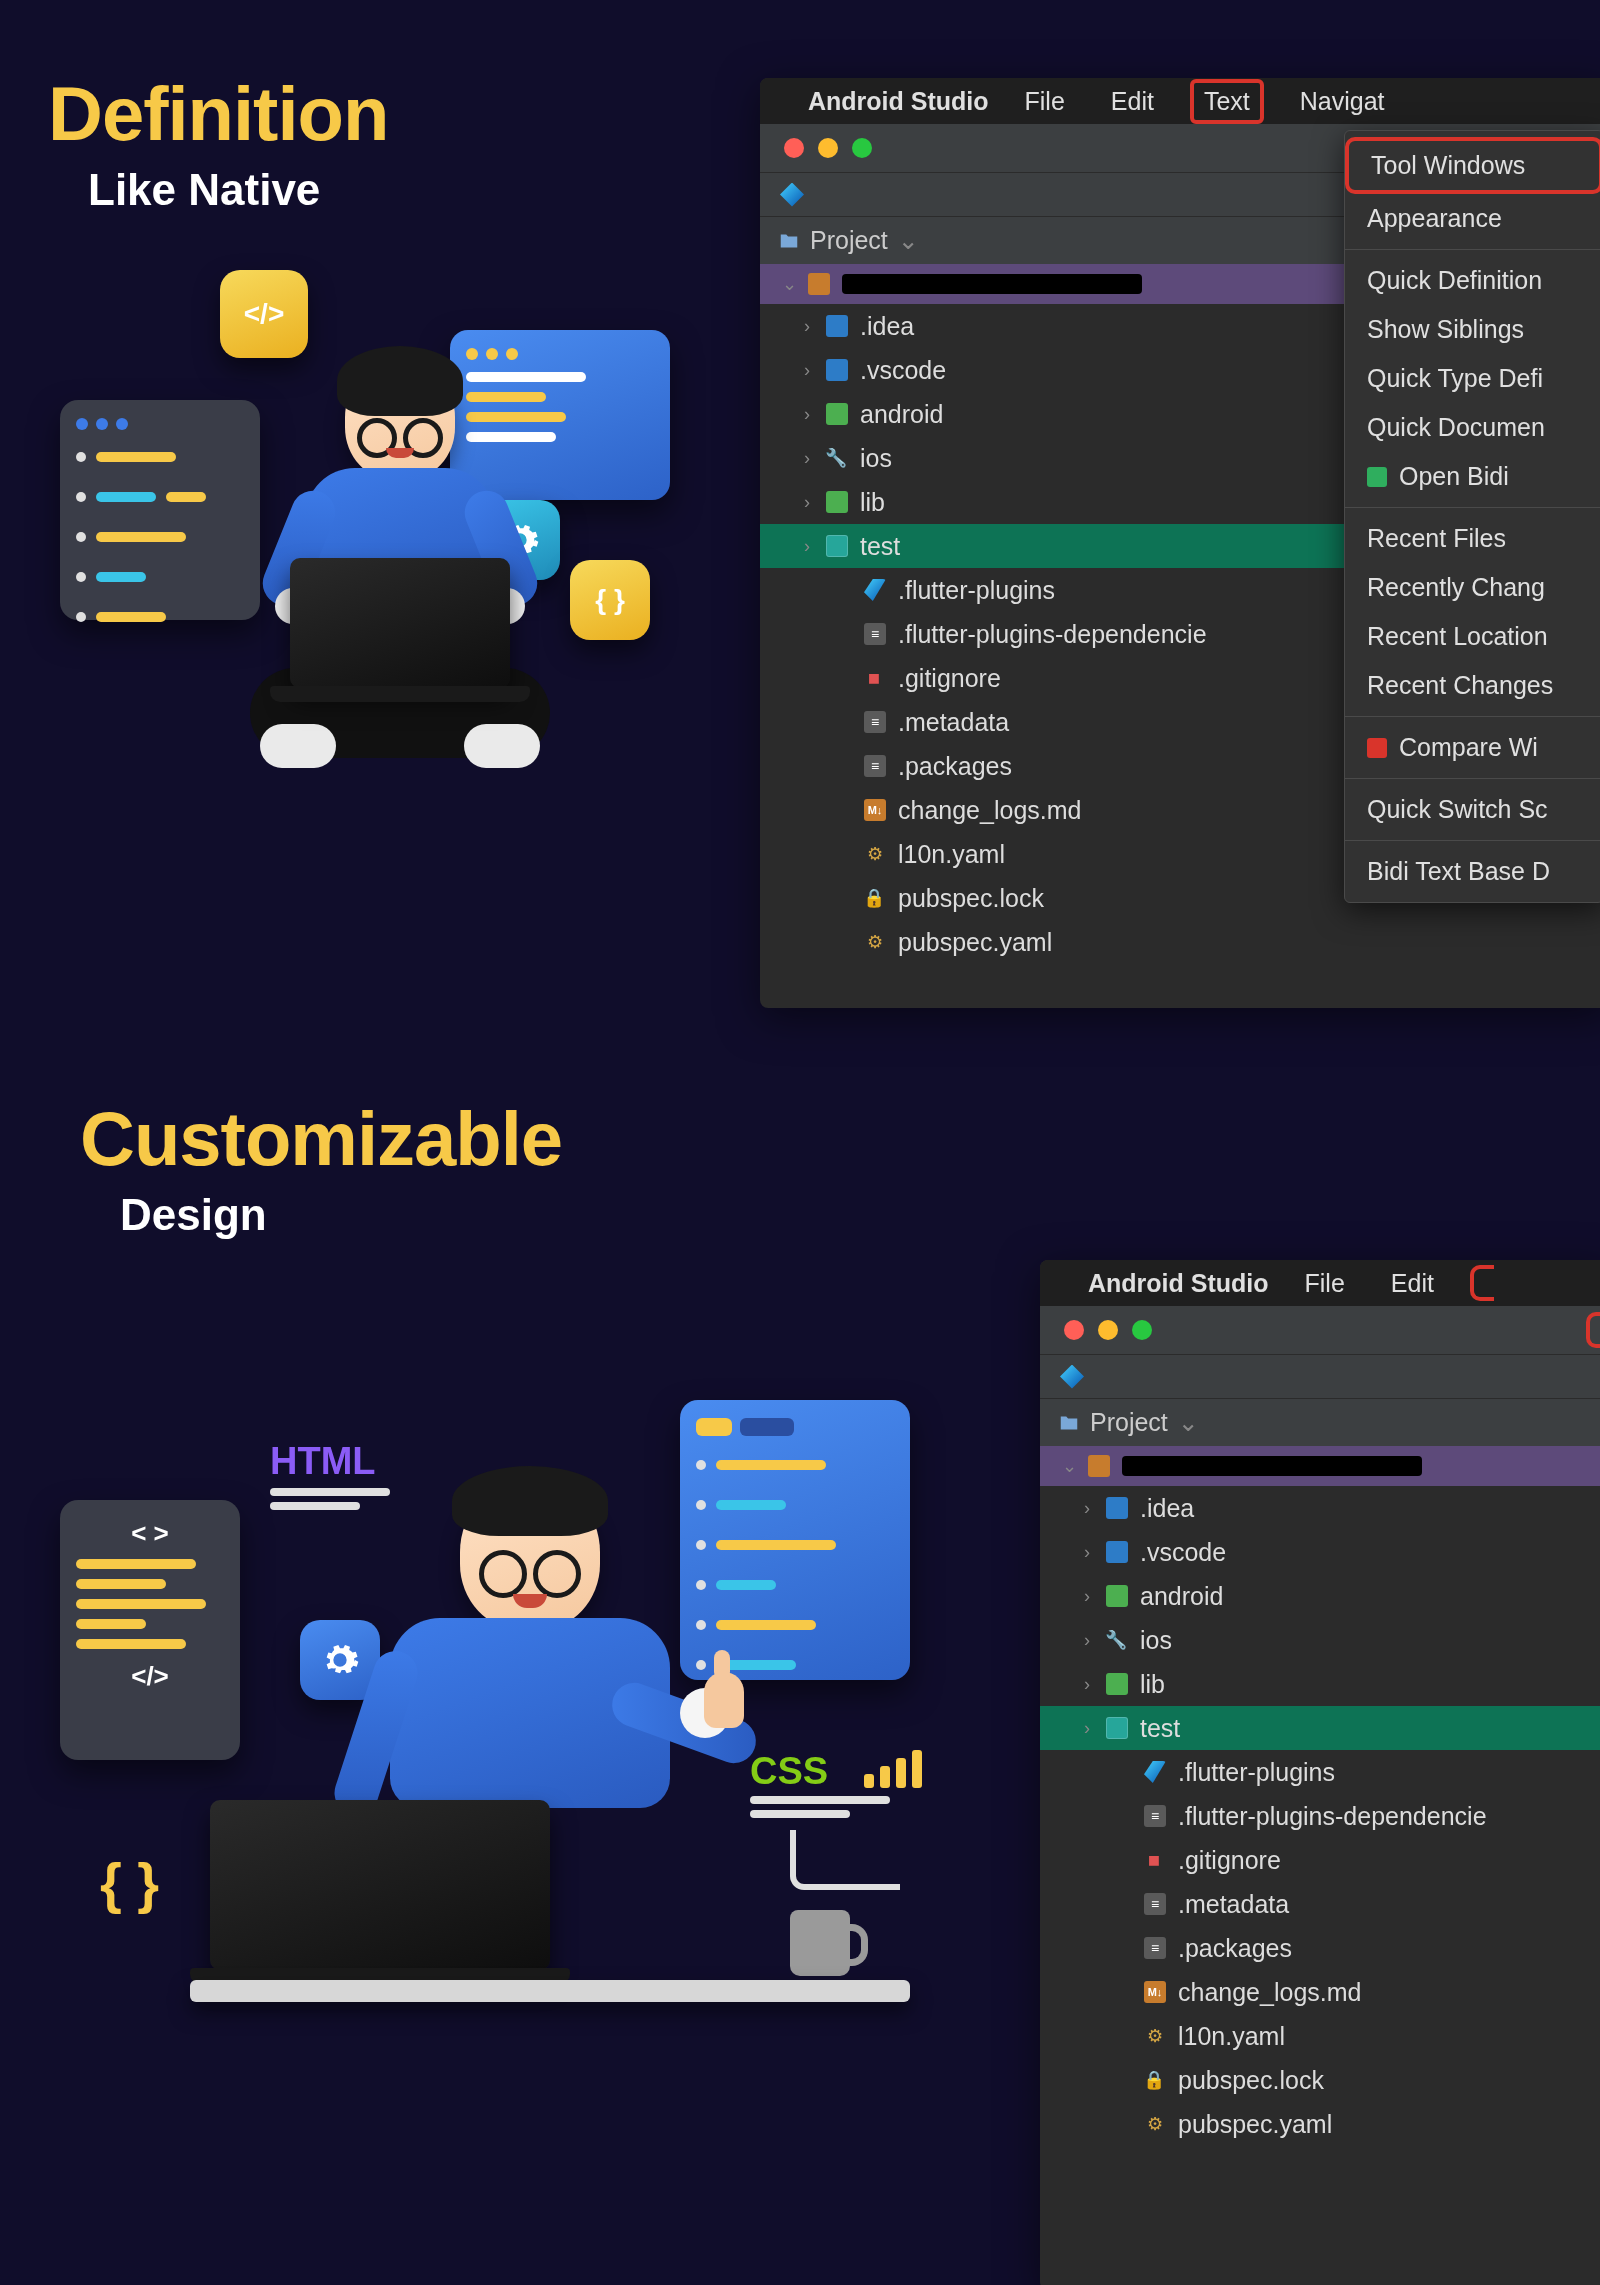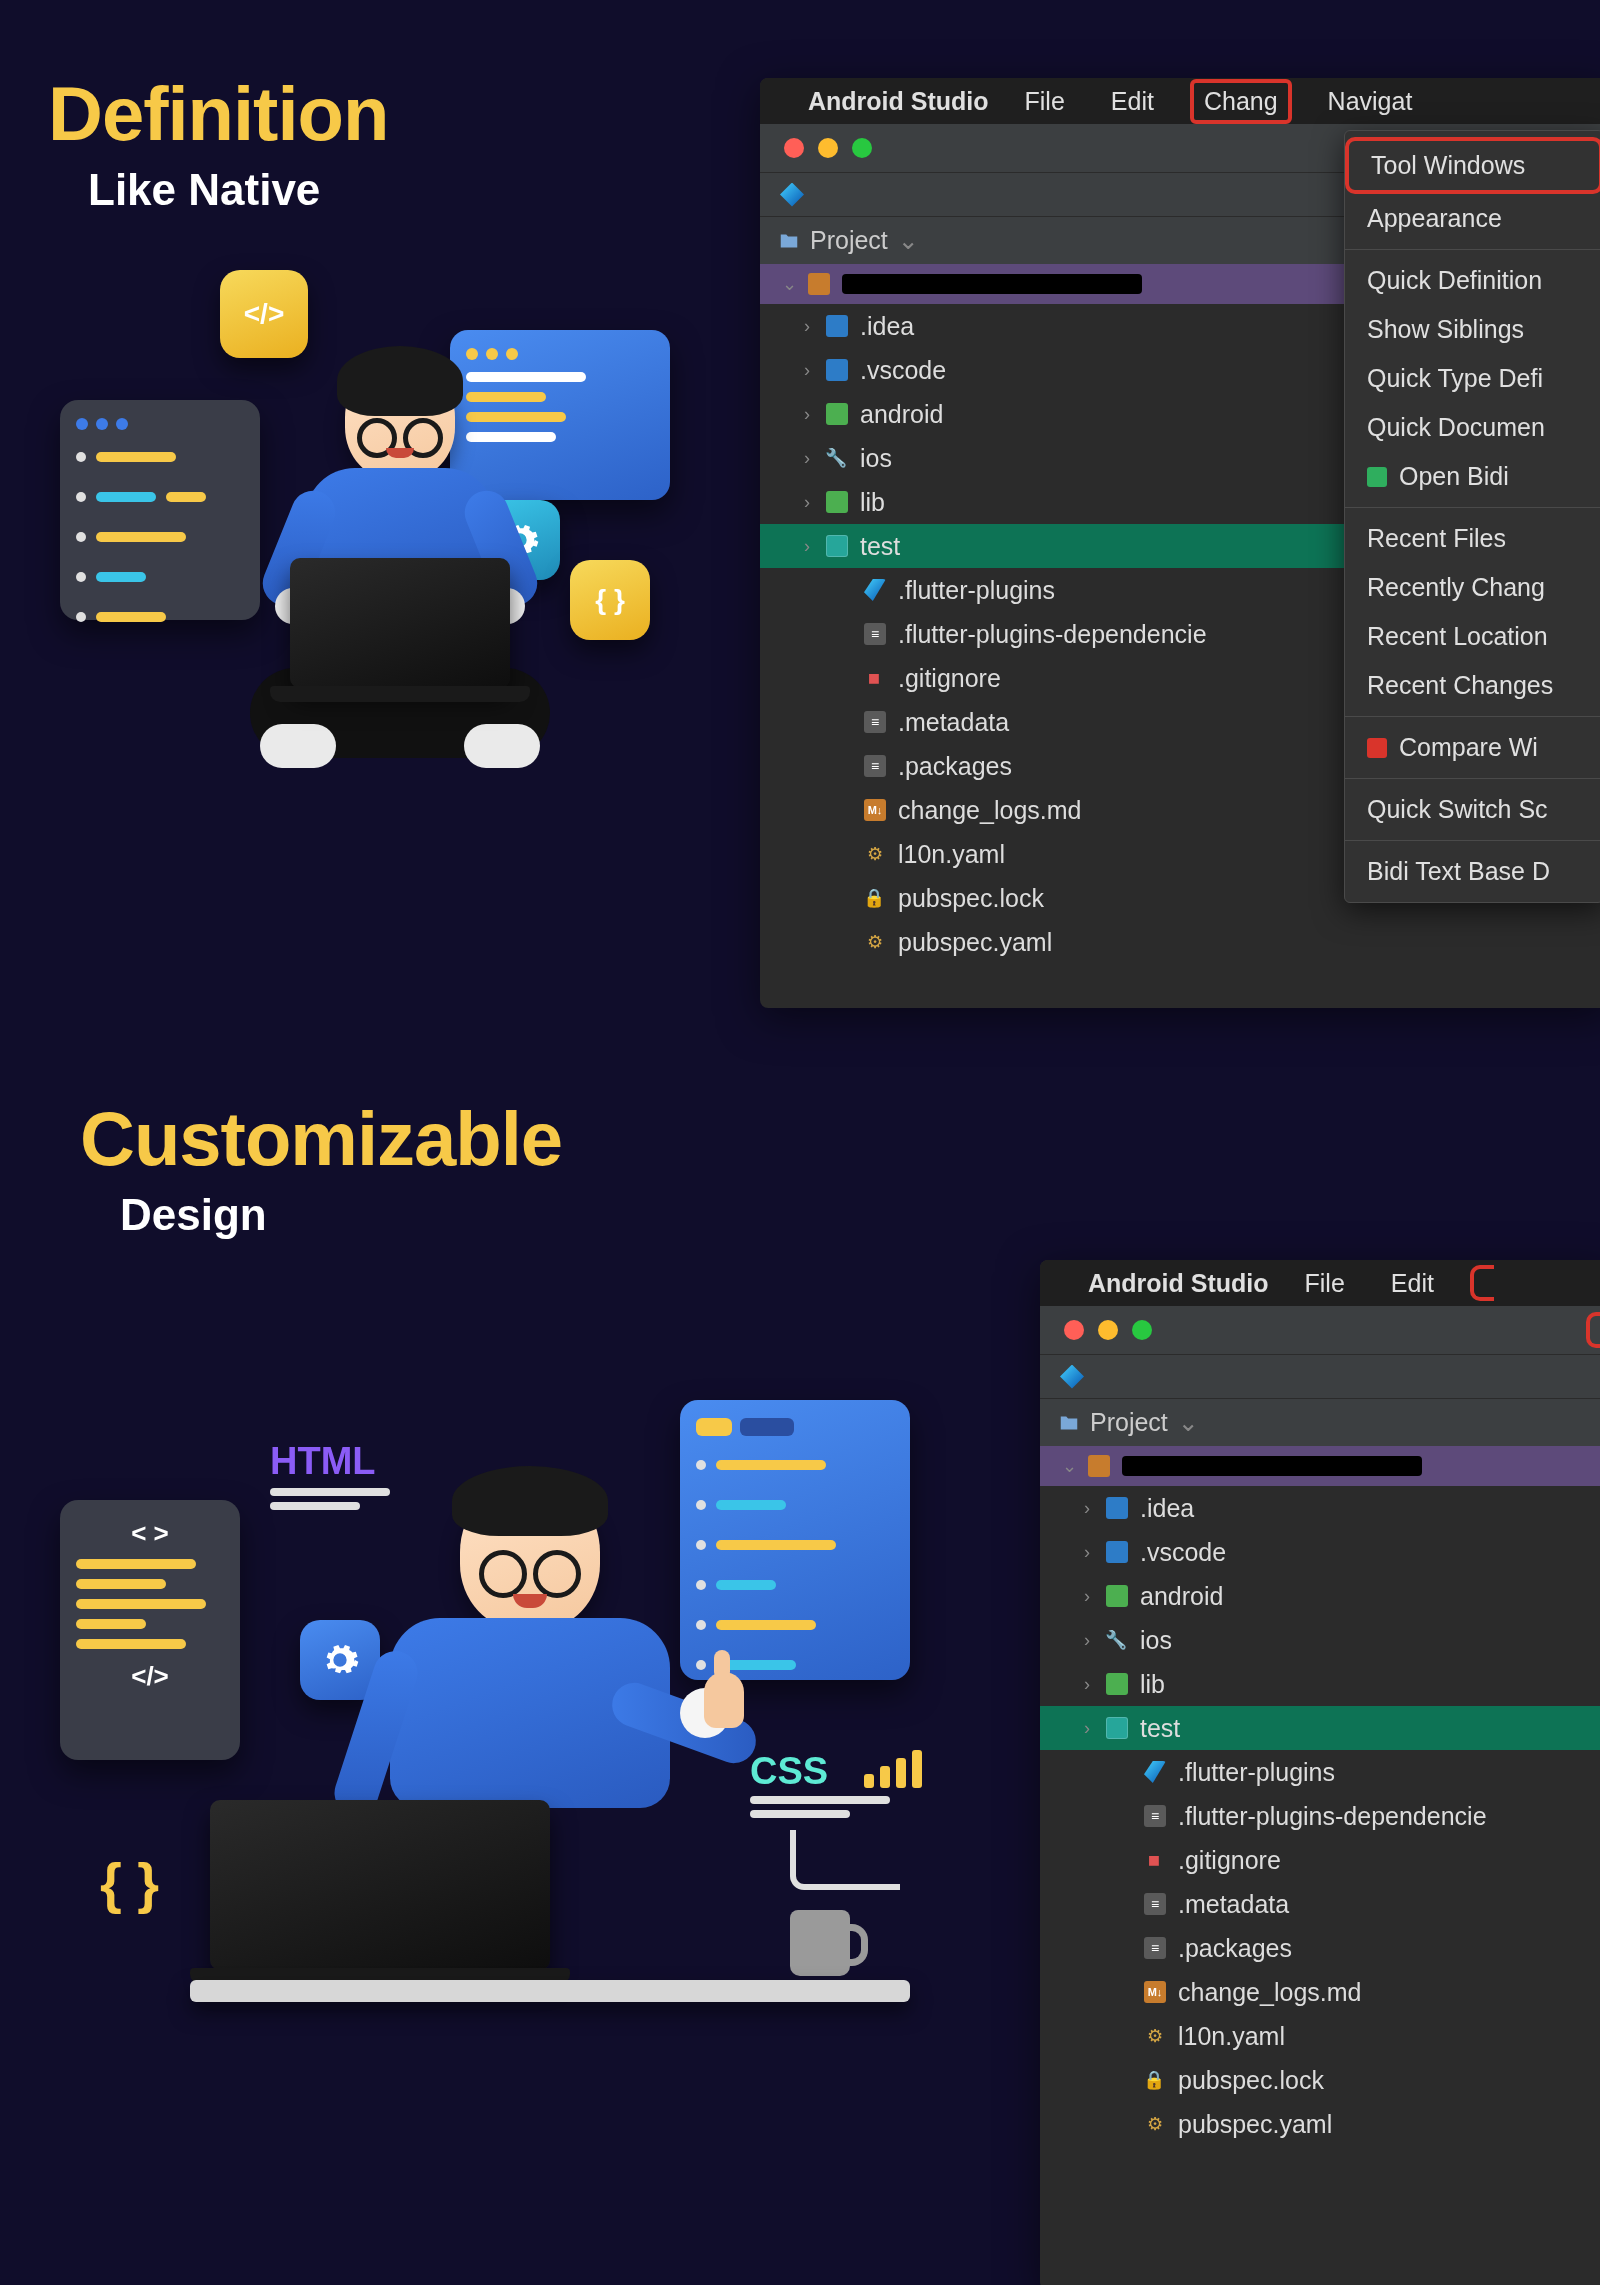--- a/index.html
+++ b/index.html
@@ -81,21 +81,21 @@
 .cuff { position:absolute; width:44px; height:36px; background:#f5f5f5; border-radius:22px; }
 .laptop { width:220px; height:130px; background:linear-gradient(160deg,#2a2a2a,#0e0e0e); border-radius:10px; position:relative; box-shadow:0 14px 24px rgba(0,0,0,.6); }
 .laptop::after { content:''; position:absolute; bottom:-14px; left:-20px; right:-20px; height:16px; background:#1a1a1a; border-radius:4px 4px 10px 10px; }
 .legs { width:300px; height:90px; background:#111; border-radius:50px; position:relative; margin-top:-20px; }
 .shoe { position:absolute; width:76px; height:44px; background:#eaeaea; border-radius:24px; bottom:-10px; }
 .desk { width:540px; height:22px; background:#d7d7d7; border-radius:6px; box-shadow:0 10px 20px rgba(0,0,0,.5); }
 .mug { position:absolute; width:60px; height:66px; background:#9a9a9a; border-radius:8px 8px 10px 10px; }
 .mug::after { content:''; position:absolute; right:-18px; top:14px; width:22px; height:28px; border:7px solid #9a9a9a; border-left:none; border-radius:0 16px 16px 0; }
 
 .tag-html { position:absolute; color:#8b5cf6; font-weight:800; font-size:38px; }
-.tag-css  { position:absolute; color:#5eead4; font-weight:800; font-size:38px; }
+.tag-css  { position:absolute; color:#84cc16; font-weight:800; font-size:38px; }
 .tag-lines { position:absolute; display:flex; flex-direction:column; gap:6px; }
 .tag-lines span { height:8px; background:#e0e0e0; border-radius:4px; }
 .braces { position:absolute; color:#f7c948; font-size:56px; font-weight:800; }
 .bars { position:absolute; display:flex; align-items:flex-end; gap:6px; }
 .bars span { width:10px; background:#f7c948; border-radius:3px; }
 </style>
 </head>
 <body>
 
 <div class="heading" style="left:48px; top:70px;">
@@ -184,21 +184,21 @@
     </div>
   </div>
 </div>
 
 <div class="ide-window" style="left:760px; top:78px; width:850px; height:930px;">
   <div class="mac-menubar">
     <span class="apple"></span>
     <span class="app-name">Android Studio</span>
     <span class="menu-item">File</span>
     <span class="menu-item">Edit</span>
-    <span class="menu-item active red-outline">Chang</span>
+    <span class="menu-item active red-outline">Text</span>
     <span class="menu-item">Navigat</span>
   </div>
   <div class="traffic">
     <span class="dot red"></span>
     <span class="dot yellow"></span>
     <span class="dot green"></span>
   </div>
   <div class="toolbar">
     <span class="flutter-badge"></span>
   </div>

